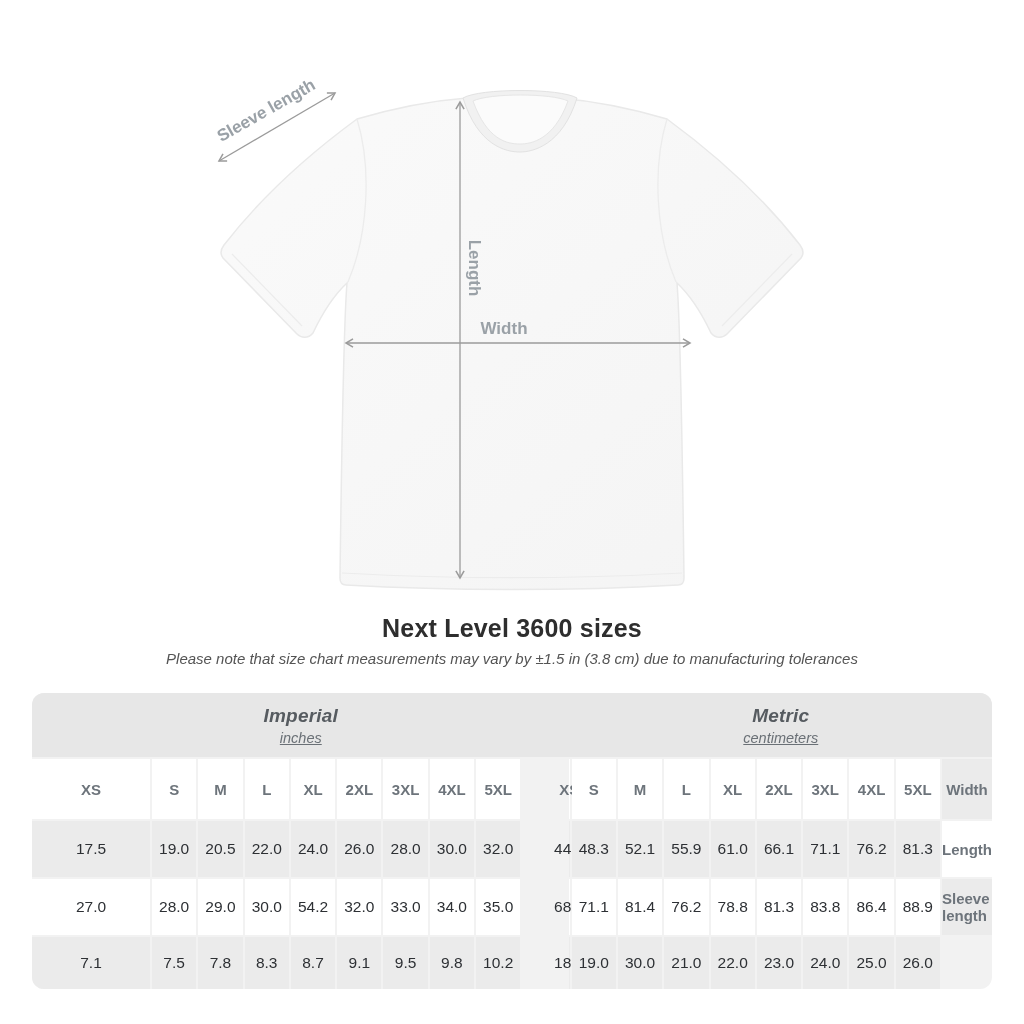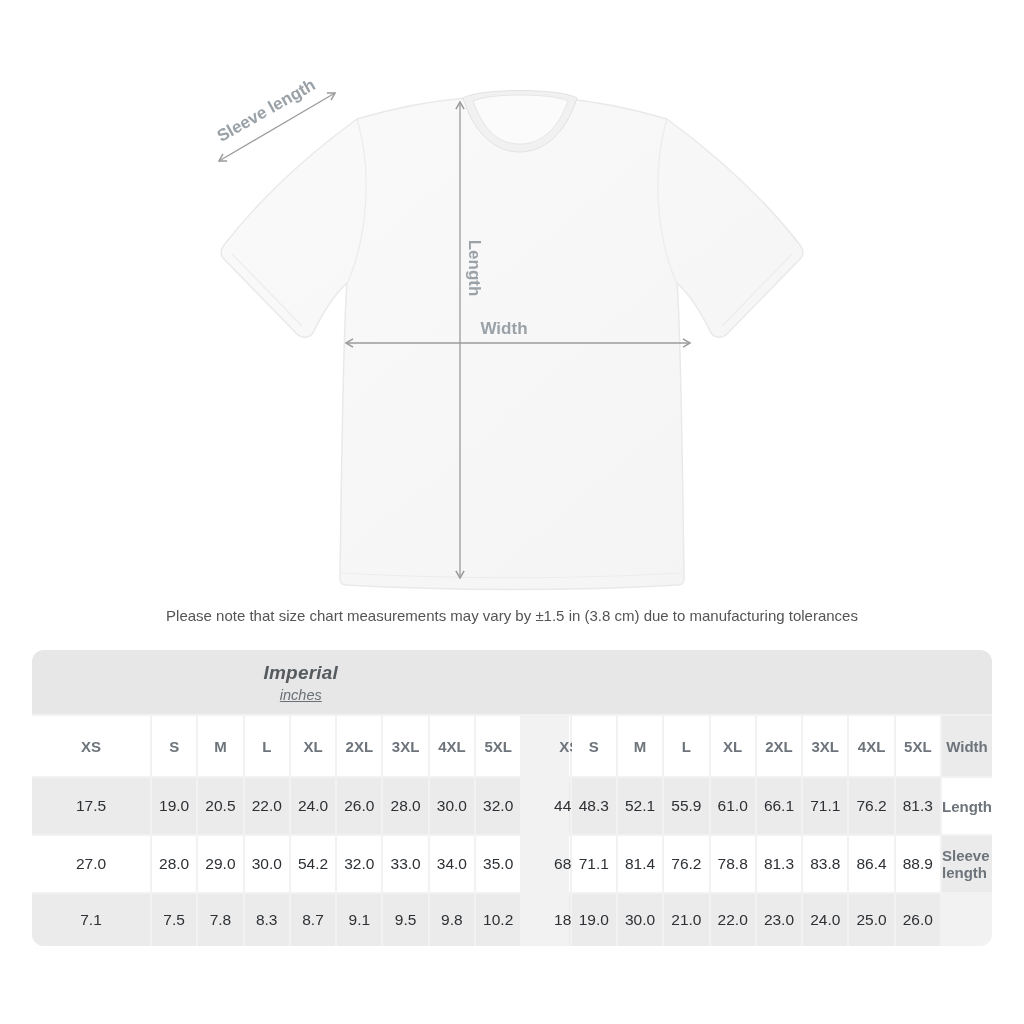--- a/index.html
+++ b/index.html
@@ -18,20 +18,21 @@
     margin-top:14px;
     text-align:center;
     font-size:25px;
     font-weight:700;
     color:#2e2e2e;
     letter-spacing:.2px;
   }
   .chart-note{
     margin-top:7px;
     text-align:center;
+    font-style:italic;
     font-size:15px;
     color:#545454;
   }
   
   .size-table{
     margin:26px auto 0 auto;
     width:960px;
     display:grid;
     grid-template-columns:118px repeat(9,1fr) 1px repeat(9,1fr);
     grid-template-rows:64px 60px 56px 56px 52px;
@@ -132,27 +133,32 @@
           <text x="504" y="334" text-anchor="middle">Width</text>
         </g>
         <g>
           <line x1="219" y1="161" x2="335" y2="93" stroke="#9b9b9b" stroke-width="1.3" marker-start="url(#ah)" marker-end="url(#ah)"></line>
           <text x="266" y="116" text-anchor="middle" transform="rotate(-29.5 266 110)">Sleeve length</text>
         </g>
       </g>
     </svg>
   </div>
 
+  <div class="chart-title">Next Level 3600 sizes</div>
   <div class="chart-note">Please note that size chart measurements may vary by ±1.5 in (3.8 cm) due to manufacturing tolerances</div>
 
   <div class="size-table">
     <div class="band">
       <div class="band-section band-left">
         <div class="band-title">Imperial</div>
         <div class="band-sub">inches</div>
+      </div>
+      <div class="band-section band-right">
+        <div class="band-title">Metric</div>
+        <div class="band-sub">centimeters</div>
       </div>
     </div>
 
       <div class="cell white head">XS</div>
       <div class="cell white head">S</div>
       <div class="cell white head">M</div>
       <div class="cell white head">L</div>
       <div class="cell white head">XL</div>
       <div class="cell white head">2XL</div>
       <div class="cell white head">3XL</div>

